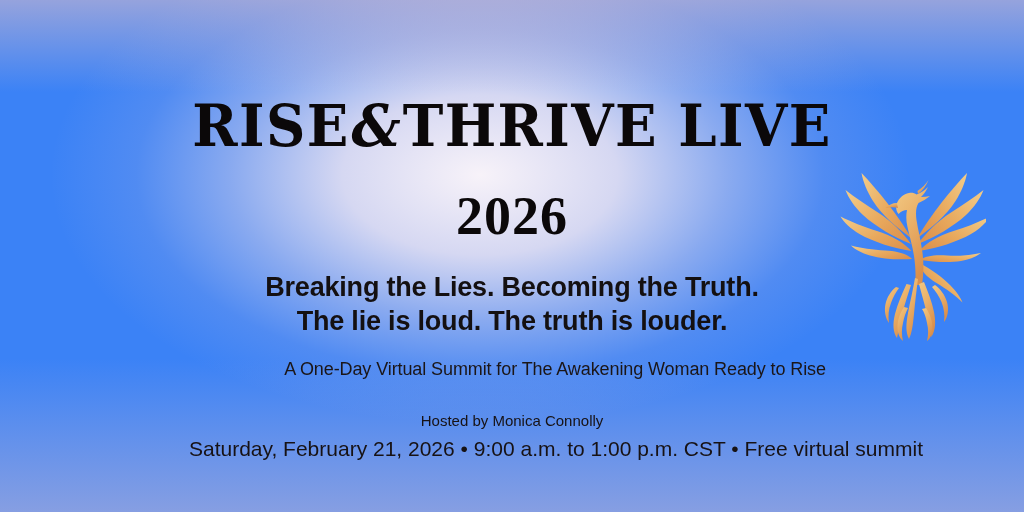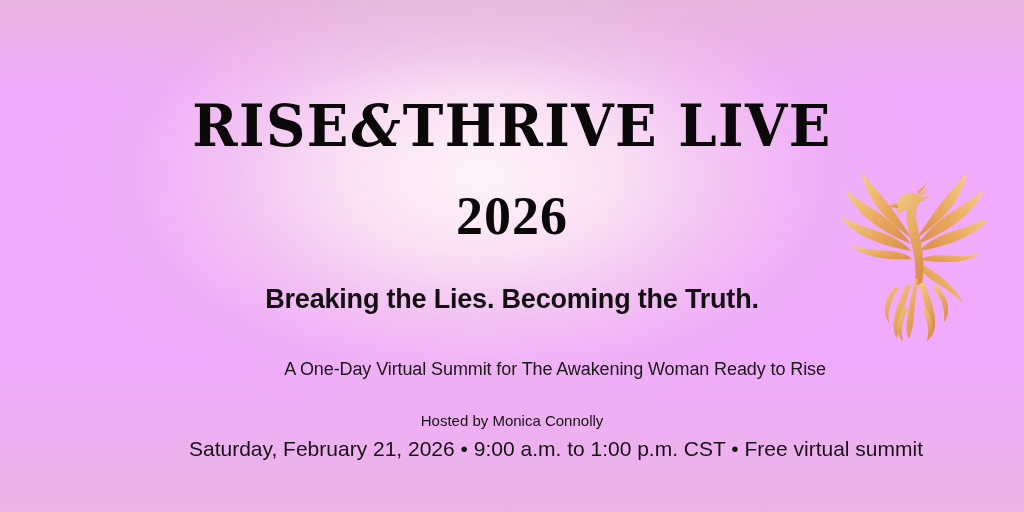--- a/index.html
+++ b/index.html
@@ -10,21 +10,21 @@
     width: 1024px;
     height: 512px;
     overflow: hidden;
     font-family: "Liberation Sans", sans-serif;
   }
 
   #poster {
     position: relative;
     width: 1024px;
     height: 512px;
-    background-color: #f0abfc;
+    background-color: #3b82f6;
     overflow: hidden;
   }
 
   
   #glow {
     position: absolute;
     left: 0;
     top: 0;
     width: 1024px;
     height: 512px;
@@ -97,21 +97,20 @@
   }
 
   #tagline {
     top: 270px;
     font-family: "Liberation Sans", sans-serif;
     font-weight: 700;
     font-size: 27px;
     line-height: 34px;
     letter-spacing: -0.2px;
     color: #141011;
-    margin-top: 12px;
   }
 
   #summit-line {
     top: 357px;
     font-family: "Liberation Sans", sans-serif;
     font-weight: 400;
     font-size: 18px;
     line-height: 24px;
     letter-spacing: -0.1px;
     color: #1b1617;
@@ -213,20 +212,21 @@
   </div>
 
   <div id="content">
 
     <div class="center-block" id="headline"><span>RISE</span><span class="amp">&amp;</span><span>THRIVE LIVE</span></div>
 
     <div class="center-block" id="year">2026</div>
 
     <div class="center-block" id="tagline">
       <div>Breaking the Lies. Becoming the Truth.</div>
+      <div>The lie is loud. The truth is louder.</div>
     </div>
 
     <div class="center-block" id="summit-line">A One-Day Virtual Summit for The Awakening Woman Ready to Rise</div>
 
     <div class="center-block" id="host-line">Hosted by Monica Connolly</div>
 
     <div class="center-block" id="date-line">Saturday, February 21, 2026 • 9:00 a.m. to 1:00 p.m. CST • Free virtual summit</div>
 
   </div>
 </div>

